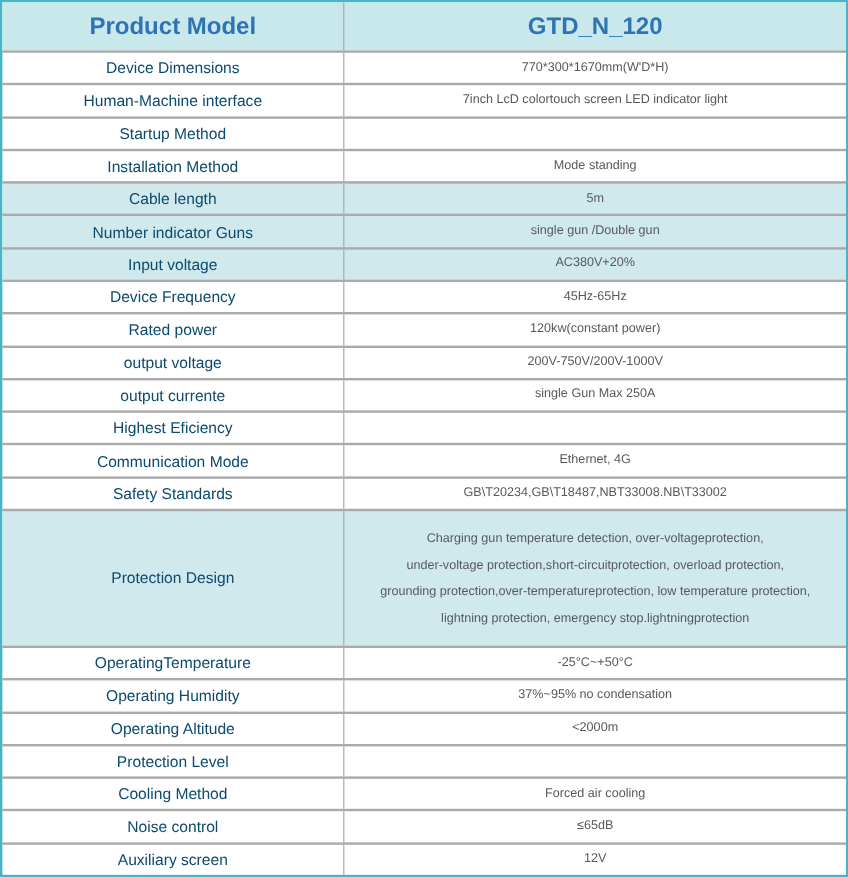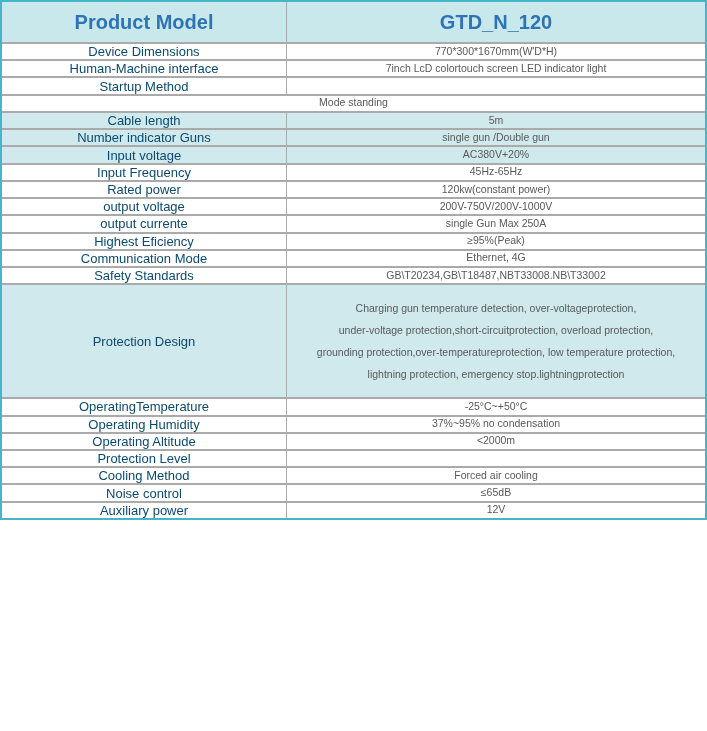--- a/index.html
+++ b/index.html
@@ -1,20 +1,20 @@
 <!DOCTYPE html>
 <html><head>
 <meta charset="utf-8">
 <style>
   html, body { margin: 0; padding: 0; background: #ffffff; }
   body { font-family: "Liberation Sans", sans-serif; }
   .spec-table {
     box-sizing: border-box;
     width: 707px;
-    height: 520px;
+    height: 731px;
     border: 2px solid #45b6c6;
     display: flex;
     flex-direction: column;
     background: #ffffff;
   }
   .row {
     display: flex;
     flex-direction: row;
     align-items: stretch;
     border-top: 2px solid #aaaaaa;
@@ -75,61 +75,61 @@
   <div class="row">
     <div class="cell label">Human-Machine interface</div>
     <div class="cell value">7inch LcD colortouch screen LED indicator light</div>
   </div>
 
   <div class="row">
     <div class="cell label">Startup Method</div>
   </div>
 
   <div class="row">
+    <div class="cell label">Installation Method</div>
     <div class="cell value">Mode standing</div>
   </div>
 
   <div class="row hl">
     <div class="cell label">Cable length</div>
     <div class="cell value">5m</div>
   </div>
 
   <div class="row hl">
     <div class="cell label">Number indicator Guns</div>
     <div class="cell value">single gun /Double gun</div>
   </div>
 
   <div class="row hl">
     <div class="cell label">Input voltage</div>
     <div class="cell value">AC380V+20%</div>
   </div>
 
   <div class="row">
-    <div class="cell label">Input Frequency</div>
+    <div class="cell label">Device Frequency</div>
     <div class="cell value">45Hz-65Hz</div>
   </div>
 
   <div class="row">
     <div class="cell label">Rated power</div>
     <div class="cell value">120kw(constant power)</div>
   </div>
 
   <div class="row">
     <div class="cell label">output voltage</div>
     <div class="cell value">200V-750V/200V-1000V</div>
   </div>
 
   <div class="row">
     <div class="cell label">output currente</div>
     <div class="cell value">single Gun Max 250A</div>
   </div>
 
   <div class="row">
     <div class="cell label">Highest Eficiency</div>
-    <div class="cell value">≥95%(Peak)</div>
   </div>
 
   <div class="row">
     <div class="cell label">Communication Mode</div>
     <div class="cell value">Ethernet, 4G</div>
   </div>
 
   <div class="row">
     <div class="cell label">Safety Standards</div>
     <div class="cell value">GB\T20234,GB\T18487,NBT33008.NB\T33002</div>
@@ -166,17 +166,17 @@
     <div class="cell label">Cooling Method</div>
     <div class="cell value">Forced air cooling</div>
   </div>
 
   <div class="row">
     <div class="cell label">Noise control</div>
     <div class="cell value">≤65dB</div>
   </div>
 
   <div class="row">
-    <div class="cell label">Auxiliary power</div>
+    <div class="cell label">Auxiliary screen</div>
     <div class="cell value">12V</div>
   </div>
 
 </div>
 
 </body></html>

